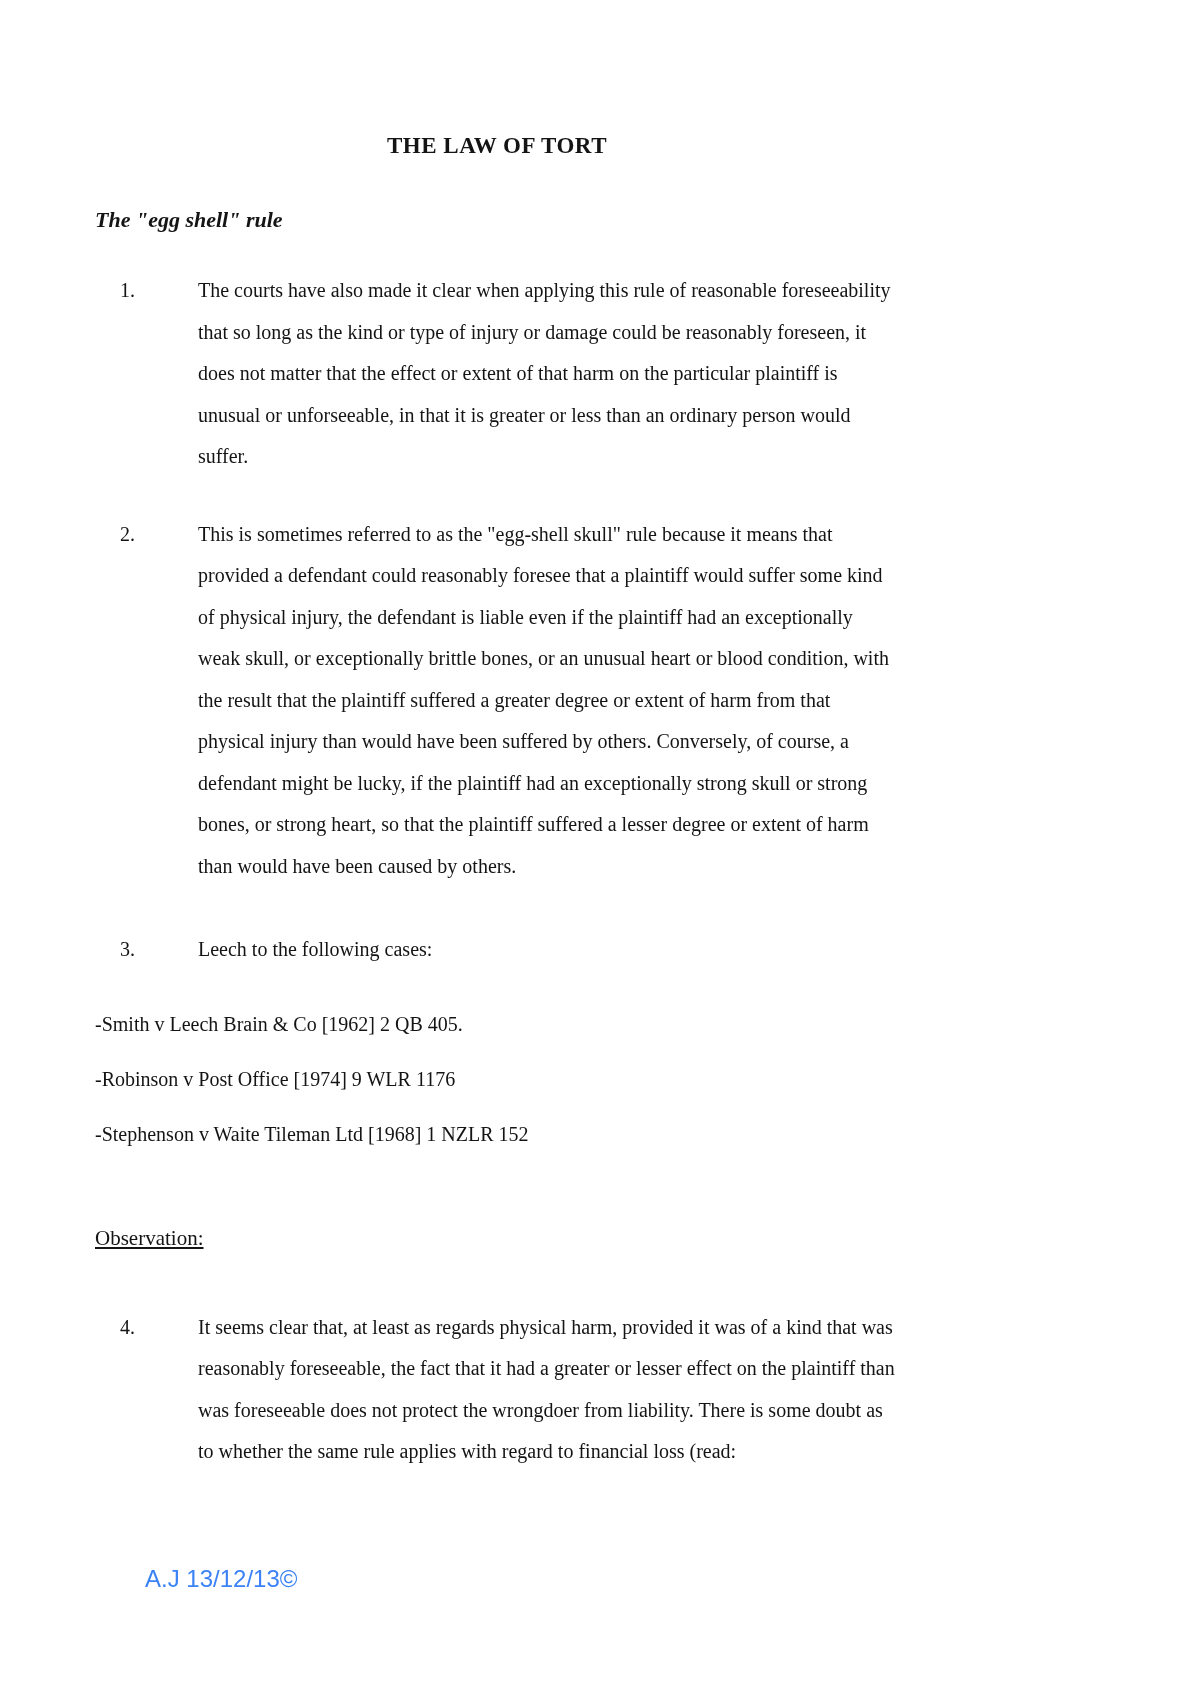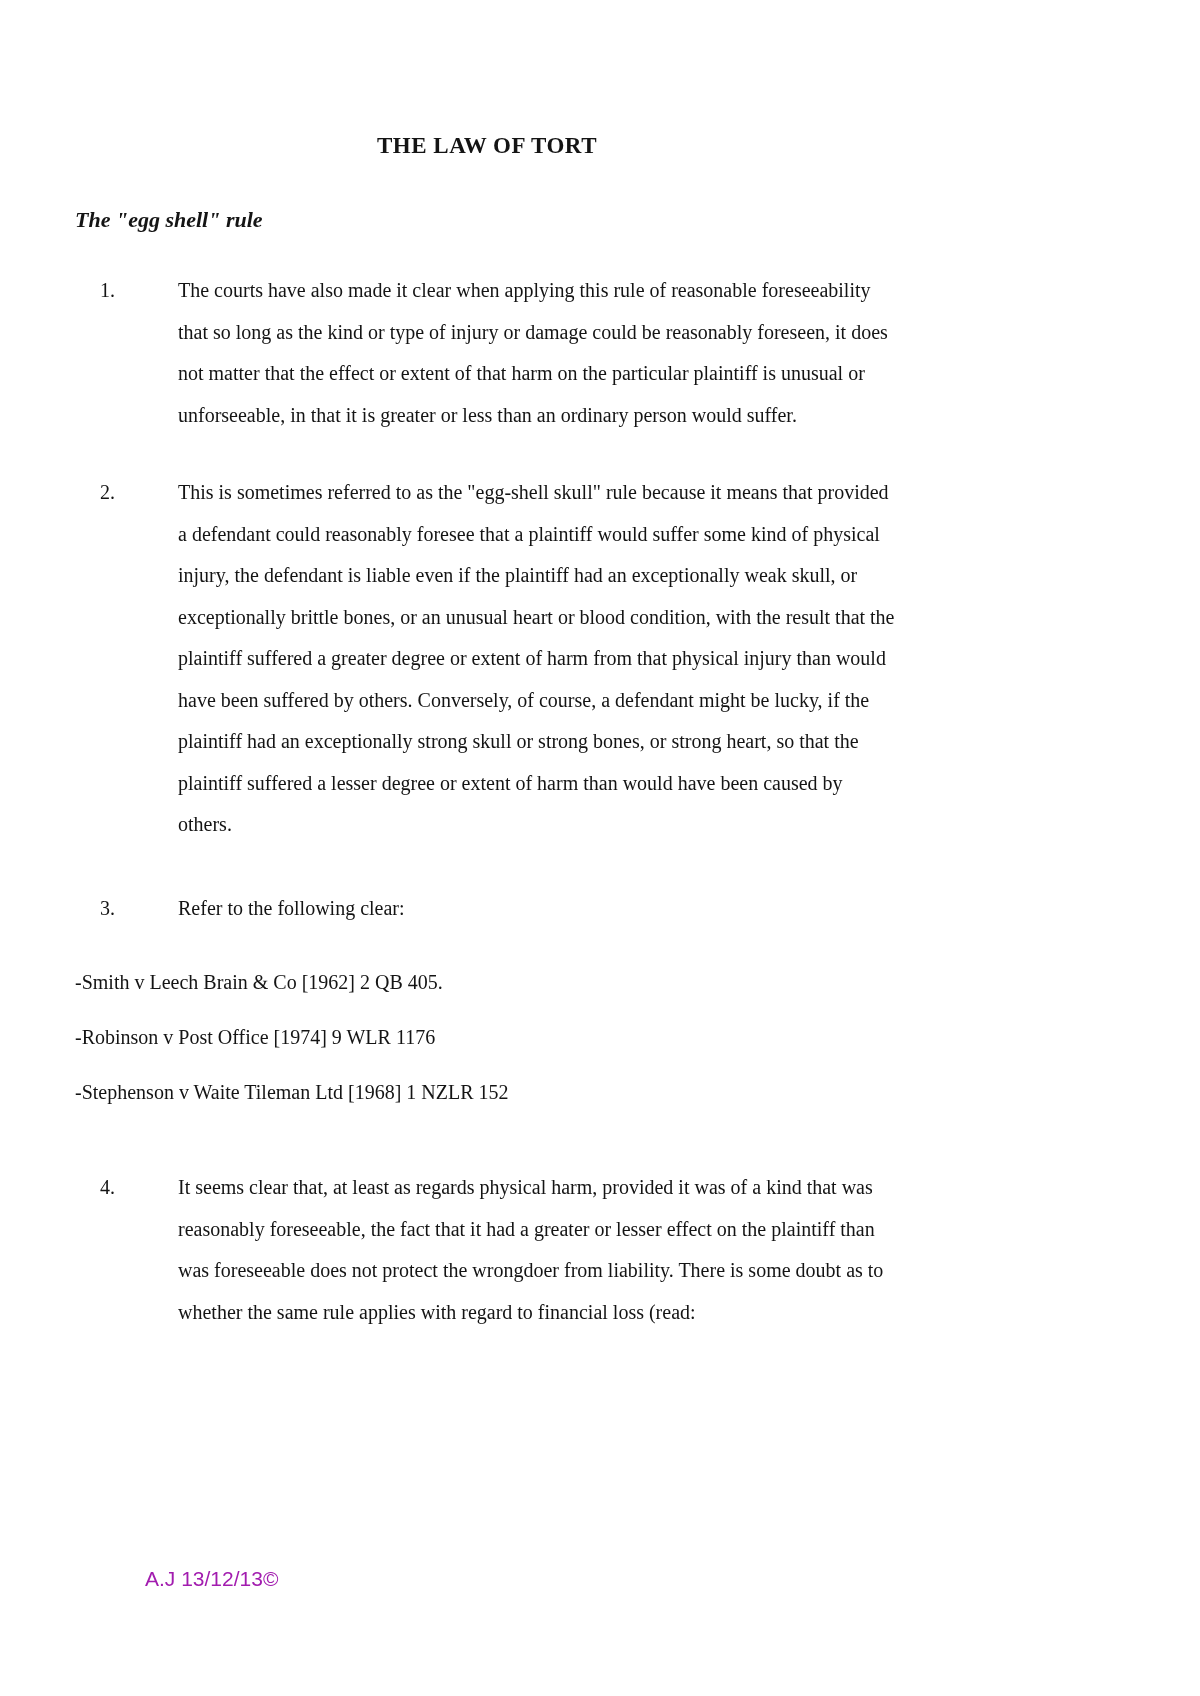--- a/index.html
+++ b/index.html
@@ -13,21 +13,21 @@
     position: relative;
     font-family: "Liberation Serif", serif;
     color: #141414;
     overflow: hidden;
   }
   .page {
     position: relative;
     width: 1124px;
     height: 1696px;
     box-sizing: border-box;
-    padding: 130px 225px 0 75px;
+    padding: 130px 225px 0 95px;
   }
   .doc-title {
     margin: 0;
     font-size: 23px;
     font-weight: bold;
     text-align: center;
     letter-spacing: 0.5px;
     line-height: 32px;
   }
   .section-heading {
@@ -67,23 +67,23 @@
     font-weight: normal;
     text-decoration: underline;
     line-height: 30px;
   }
   .list-item.after-observation { margin-top: 54px; }
   .doc-footer {
     position: absolute;
     left: 145px;
     top: 1566px;
     font-family: "Liberation Sans", sans-serif;
-    font-size: 21px;
+    font-size: 24px;
     line-height: 26px;
-    color: #a21caf;
+    color: #3b82f6;
   }
 </style>
 </head>
 <body>
 
 <div class="page">
 
   <h1 class="doc-title">THE LAW OF TORT</h1>
 
   <h2 class="section-heading">The "egg shell" rule</h2>
@@ -93,29 +93,30 @@
     <span class="txt">The courts have also made it clear when applying this rule of reasonable foreseeability that so long as the kind or type of injury or damage could be reasonably foreseen, it does not matter that the effect or extent of that harm on the particular plaintiff is unusual or unforseeable, in that it is greater or less than an ordinary person would suffer.</span>
   </div>
 
   <div class="list-item">
     <span class="num">2.</span>
     <span class="txt">This is sometimes referred to as the "egg-shell skull" rule because it means that provided a defendant could reasonably foresee that a plaintiff would suffer some kind of physical injury, the defendant is liable even if the plaintiff had an exceptionally weak skull, or exceptionally brittle bones, or an unusual heart or blood condition, with the result that the plaintiff suffered a greater degree or extent of harm from that physical injury than would have been suffered by others. Conversely, of course, a defendant might be lucky, if the plaintiff had an exceptionally strong skull or strong bones, or strong heart, so that the plaintiff suffered a lesser degree or extent of harm than would have been caused by others.</span>
   </div>
 
   <div class="list-item gap-lg">
     <span class="num">3.</span>
-    <span class="txt">Refer to the following clear:</span>
+    <span class="txt">Leech to the following cases:</span>
   </div>
 
   <div class="cases">
     <p>-Smith v Leech Brain &amp; Co [1962] 2 QB 405.</p>
     <p>-Robinson v Post Office [1974] 9 WLR 1176</p>
     <p>-Stephenson v Waite Tileman Ltd [1968] 1 NZLR 152</p>
   </div>
 
+  <h3 class="observation-heading">Observation:</h3>
 
   <div class="list-item after-observation">
     <span class="num">4.</span>
     <span class="txt">It seems clear that, at least as regards physical harm, provided it was of a kind that was reasonably foreseeable, the fact that it had a greater or lesser effect on the plaintiff than was foreseeable does not protect the wrongdoer from liability. There is some doubt as to whether the same rule applies with regard to financial loss (read:</span>
   </div>
 
   <div class="doc-footer">A.J 13/12/13©</div>
 
 </div>
 

